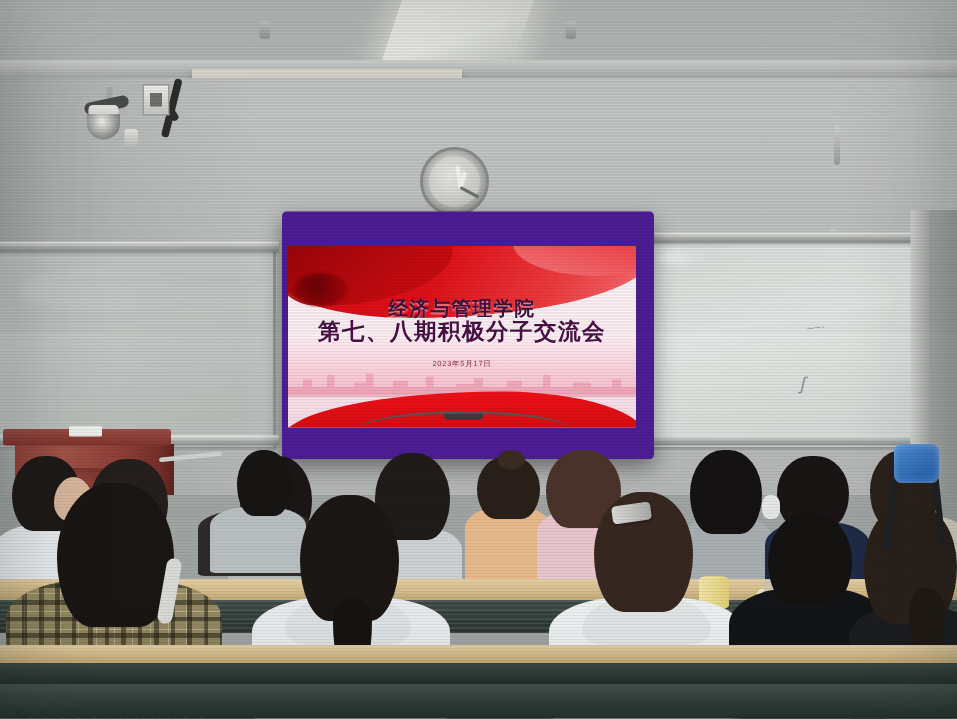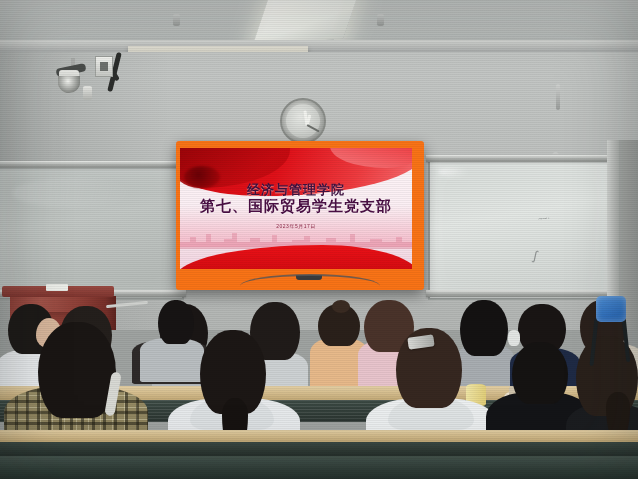--- a/index.html
+++ b/index.html
@@ -84,22 +84,22 @@
   .board-scrib{position:absolute;color:#55585a;font-size:8px;opacity:.55;}
   .glare{position:absolute;background:linear-gradient(100deg,rgba(255,255,255,.75),rgba(255,255,255,0));
       border-radius:50%;filter:blur(2px);}
 
   .doorframe{position:absolute;left:607px;top:140px;width:12px;height:212px;
       background:linear-gradient(90deg,#d4d7d4,#aeb1ae);}
   .wall-right-edge{position:absolute;left:619px;top:140px;width:19px;height:212px;
       background:linear-gradient(90deg,#a7aaa7,#9ea19e);}
 
   
-  #tv{position:absolute;left:176px;top:141px;width:240px;height:134px;
-      background:#f97316;border-radius:3px;padding:7px 4px 8px 4px;
+  #tv{position:absolute;left:188px;top:141px;width:240px;height:134px;
+      background:#4c1d95;border-radius:3px;padding:23px 4px 8px 4px;
       box-shadow:0 5px 14px rgba(0,0,0,.42);}
   .tv-screen{position:relative;width:232px;height:121px;overflow:hidden;
       background:linear-gradient(180deg,#fdf4f7 0%,#fbeef3 55%,#f7e2ea 78%,#f3d6e2 100%);}
   .tv-stand{position:absolute;left:296px;top:275px;width:26px;height:5px;
       background:#3a3b3d;border-radius:0 0 3px 3px;}
   .tv-wires{position:absolute;left:240px;top:274px;width:140px;height:10px;
       border-top:2px solid #55575a;border-radius:50%/100% 100% 0 0;opacity:.8;}
 
   
   .wave-top{position:absolute;left:-6px;top:-4px;width:250px;height:52px;
@@ -253,21 +253,21 @@
         <path d="M0 20 L0 13 L10 13 L10 8 L16 8 L16 13 L26 13 L26 5 L31 5 L31 13 L44 13
                  L44 10 L52 10 L52 4 L57 4 L57 13 L70 13 L70 9 L80 9 L80 13 L92 13 L92 6
                  L97 6 L97 13 L112 13 L112 11 L124 11 L124 7 L130 7 L130 13 L146 13
                  L146 9 L156 9 L156 13 L170 13 L170 5 L175 5 L175 13 L190 13 L190 10
                  L202 10 L202 13 L216 13 L216 8 L222 8 L222 13 L232 13 L232 20 Z" fill="#e4889f"></path>
       </svg>
       <div class="wave-bot"></div>
 
       <div class="tv-text">
         <div class="t-l1">经济与管理学院</div>
-        <div class="t-l3">第七、国际贸易学生党支部</div>
+        <div class="t-l3">第七、八期积极分子交流会</div>
         <div class="t-date">2023年5月17日</div>
       </div>
     </div>
   </div>
   <div class="tv-stand"></div>
   <div class="tv-wires"></div>
 
   <div id="podium">
     <div class="pod-side"></div>
     <div class="pod-body">

